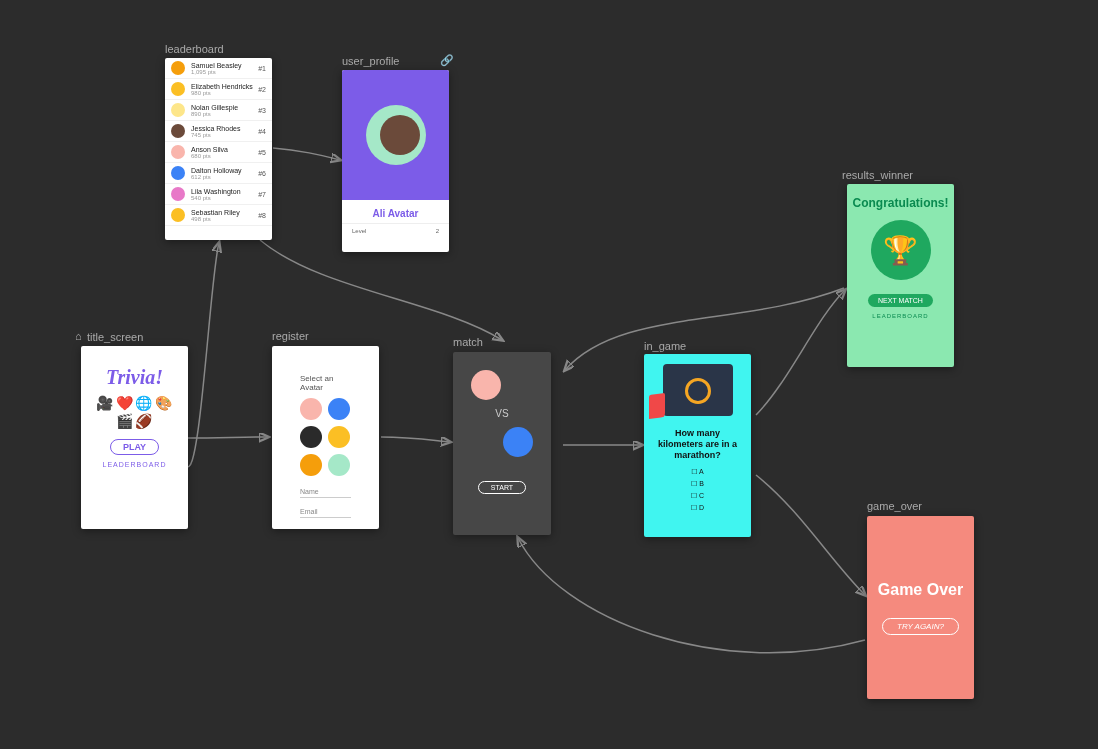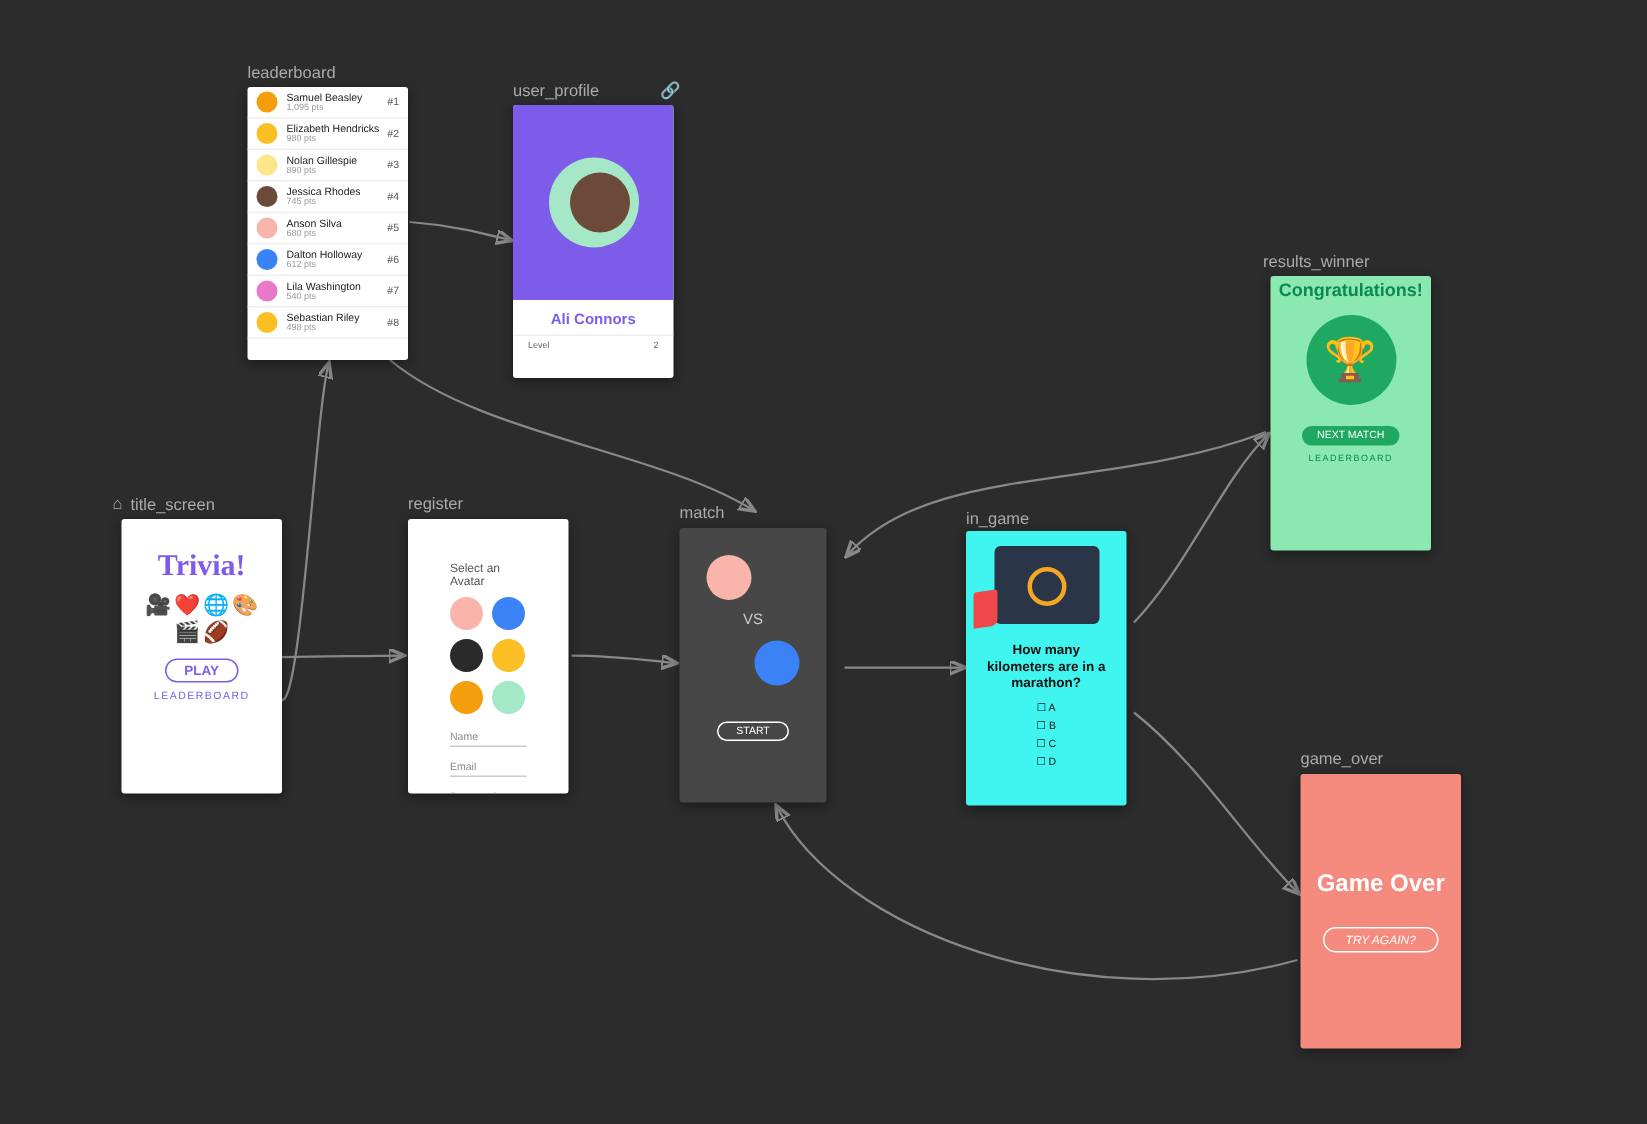--- a/index.html
+++ b/index.html
@@ -3,21 +3,21 @@
 <meta charset="utf-8">
 <style>
 * { margin:0; padding:0; box-sizing:border-box; }
 body { width:1098px; height:749px; background:#2c2c2c; font-family:Arial,sans-serif; position:relative; overflow:hidden; }
 .label { position:absolute; color:#aaa; font-size:11px; }
 .card { position:absolute; border-radius:2px; overflow:hidden; box-shadow:0 2px 8px rgba(0,0,0,.4); }
 .home-icon { position:absolute; color:#aaa; font-size:11px; }
 .link-icon { position:absolute; color:#aaa; font-size:11px; }
 
 .title-screen { background:#fff; display:flex; flex-direction:column; align-items:center; padding:8px 6px; }
-.title-screen h2 { color:#7c5ce8; font-size:20px; margin:12px 0 6px; font-family:Georgia,serif; }
+.title-screen h2 { color:#7c5ce8; font-style:italic; font-size:20px; margin:12px 0 6px; font-family:Georgia,serif; }
 .icons-cluster { display:flex; flex-wrap:wrap; justify-content:center; gap:2px; width:92px; margin-bottom:10px; }
 .icons-cluster span { font-size:14px; }
 .play-btn { border:1.5px solid #7c5ce8; color:#7c5ce8; background:#fff; border-radius:12px; padding:2px 12px; font-size:9px; font-weight:bold; margin-bottom:6px; }
 .link-text { color:#7c5ce8; font-size:7px; letter-spacing:1px; }
 
 .leaderboard { background:#fff; font-size:7px; }
 .lb-row { display:flex; align-items:center; padding:3px 6px; border-bottom:1px solid #f0f0f0; }
 .lb-av { width:14px; height:14px; border-radius:50%; margin-right:6px; flex-shrink:0; }
 .lb-name { flex:1; }
 .lb-name .n { font-size:7px; color:#222; }
@@ -46,21 +46,21 @@
 .start-btn { border:1px solid #fff; color:#fff; background:transparent; border-radius:10px; padding:2px 12px; font-size:7px; margin-top:24px; }
 
 .in-game { background:#40f5f0; padding:10px 8px; font-size:8px; color:#111;text-align:center; }
 .ig-img { width:70px; height:52px; background:#2a3548; margin:0 auto 12px; position:relative; border-radius:4px; }
 .ig-img::before { content:''; position:absolute; left:-14px; bottom:-2px; width:16px; height:24px; background:#f04848; border-radius:2px 2px 4px 0; transform:skewY(-8deg); }
 .ig-img::after { content:''; position:absolute; top:14px; left:22px; width:20px; height:20px; border:3px solid #f5a623; border-radius:50%; }
 .ig-q { font-size:9px; font-weight:bold; margin-bottom:8px; line-height:1.2; }
 .ig-opt { font-size:7px; margin:4px 0; }
 .ig-opt::before { content:'☐ '; }
 
-.results-winner { background:#8be8b0; display:flex; flex-direction:column; align-items:center; padding:2px 8px; }
+.results-winner { background:#8be8b0; display:flex; flex-direction:column; align-items:center; padding:12px 8px; }
 .rw-title { color:#0a8a50; font-size:12px; font-weight:bold; margin-bottom:10px; }
 .rw-badge { width:60px; height:60px; background:#1fa85f; border-radius:50%; position:relative; margin-bottom:14px; }
 .rw-badge::after { content:'🏆'; position:absolute; top:50%; left:50%; transform:translate(-50%,-50%); font-size:28px; }
 .rw-btn { background:#1fa85f; color:#fff; border:none; border-radius:10px; padding:3px 10px; font-size:7px; margin-bottom:6px; }
 .rw-link { color:#0a8a50; font-size:6px; letter-spacing:1px; }
 
 .game-over { background:#f58a7e; display:flex; flex-direction:column; align-items:center; justify-content:center; }
 .go-title { color:#fff; font-size:16px; font-weight:bold; margin-bottom:19px; }
 .go-btn { border:1.5px solid #fff; color:#fff; background:transparent; border-radius:12px; padding:3px 14px; font-size:8px;font-style:italic; }
 
@@ -155,21 +155,21 @@
       <div class="lb-rank">#8</div>
     </div>
   </div>
 
 <div class="label" style="left:342px;top:55px">user_profile</div>
 <span class="link-icon" style="left:440px;top:54px">🔗</span>
 <div class="card user-profile" style="left:342px;top:70px;width:107px;height:182px">
   <div class="up-top">
       <div class="up-av"></div>
     </div>
-  <div class="up-name">Ali Connors</div>
+  <div class="up-name">Ali Avatar</div>
   <div class="up-stats">
       <span>Level</span>
       <span>2</span>
     </div>
 </div>
 
 <span class="home-icon" style="left:75px;top:330px">⌂</span>
 <div class="label" style="left:87px;top:331px">title_screen</div>
 <div class="card title-screen" style="left:81px;top:346px;width:107px;height:183px">
   <h2>Trivia!</h2>

